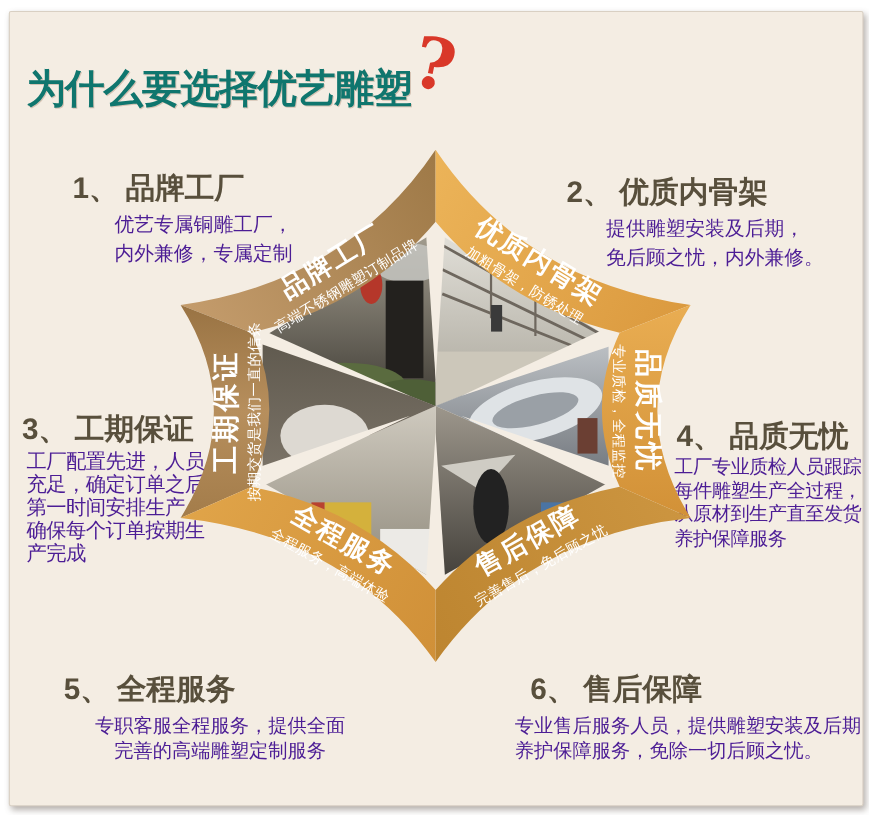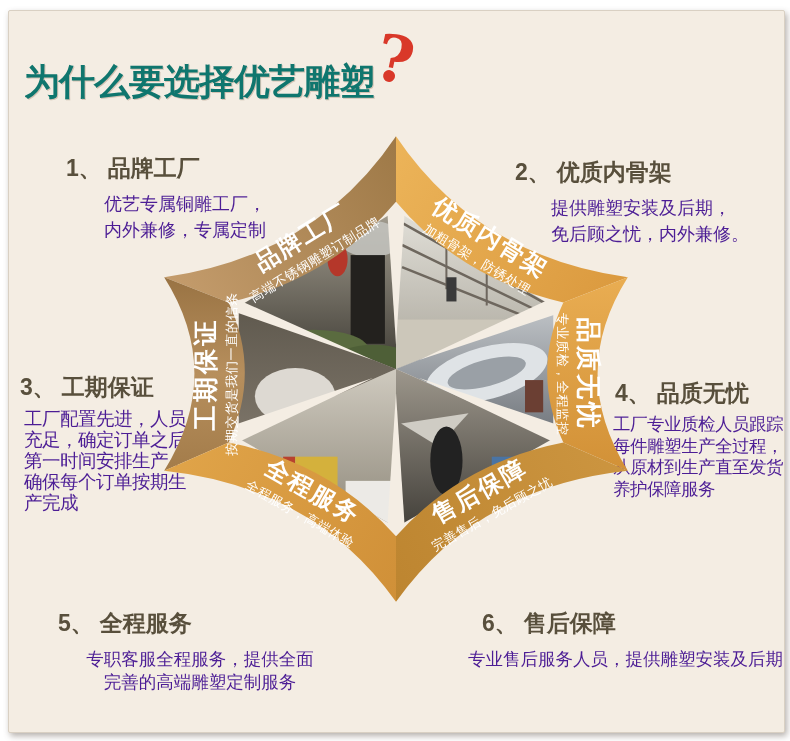--- a/index.html
+++ b/index.html
@@ -1,21 +1,21 @@
 <!DOCTYPE html>
 <html><head>
 <meta charset="utf-8">
 <style>
   html,body{margin:0;padding:0;background:#fff;}
   .page{position:relative;width:790px;height:741px;background:#ffffff;font-family:"Liberation Sans",sans-serif;overflow:hidden;}
   .card{position:absolute;left:8px;top:10px;right:5px;bottom:8px;background:#f4ede3;border:1px solid #d9d0c3;border-radius:2px;box-shadow:2px 3px 6px rgba(90,80,70,.45);}
   .title-row{position:absolute;left:24px;top:40px;white-space:nowrap;}
   .main-title{display:inline-block;font-size:36px;font-weight:bold;color:#0f766e;letter-spacing:-1px;text-shadow:1px 1px 0 rgba(120,70,40,.25);}
   .qmark{display:inline-block;font-family:"DejaVu Serif",serif;font-size:64px;font-weight:bold;color:#d93829;transform:rotate(12deg);line-height:1;position:relative;top:-12px;margin-left:2px;}
-  .sec-heading{position:absolute;font-size:23px;font-weight:bold;color:#584f3c;white-space:nowrap;}
+  .sec-heading{position:absolute;font-size:27px;font-weight:bold;color:#584f3c;white-space:nowrap;}
   .sec-heading .num{margin-right:6px;}
   .sec-body{position:absolute;color:#4c1d95;}
   .sec-body div{white-space:nowrap;}
   .b18{font-size:18px;line-height:1.45;}
   .b-tight{font-size:18.5px;line-height:1.14;letter-spacing:-0.5px;font-weight:500;}
   .b-tight4{font-size:17.5px;line-height:1.23;letter-spacing:-0.5px;font-weight:400;}
   .b-small{font-size:17.5px;line-height:1.3;}
   .center{text-align:center;width:320px;}
   .badge{position:absolute;left:144px;top:126px;}
   .band-main{font-size:24px;font-weight:bold;fill:#ffffff;letter-spacing:2px;}
@@ -75,20 +75,21 @@
   <div class="sec-body b-small center" style="left:40px;top:648px;">
     <div>专职客服全程服务，提供全面</div>
     <div>完善的高端雕塑定制服务</div>
   </div>
 
   <div class="sec-heading" style="left:482px;top:608px;">
     <span class="num">6、</span><span>售后保障</span>
   </div>
   <div class="sec-body b-small" style="left:468px;top:648px;">
     <div>专业售后服务人员，提供雕塑安装及后期</div>
+    <div>养护保障服务，免除一切后顾之忧。</div>
   </div>
 
   <svg class="badge" width="504" height="488" viewBox="0 0 500 484">
     <defs>
       <linearGradient id="gBandTL" gradientUnits="userSpaceOnUse" x1="20" y1="150" x2="250" y2="10">
         <stop offset="0" stop-color="#c49c6c"></stop>
           <stop offset="1" stop-color="#9e7947"></stop>
       </linearGradient>
       <linearGradient id="gBandTR" gradientUnits="userSpaceOnUse" x1="250" y1="10" x2="480" y2="150">
         <stop offset="0" stop-color="#ecb459"></stop>

